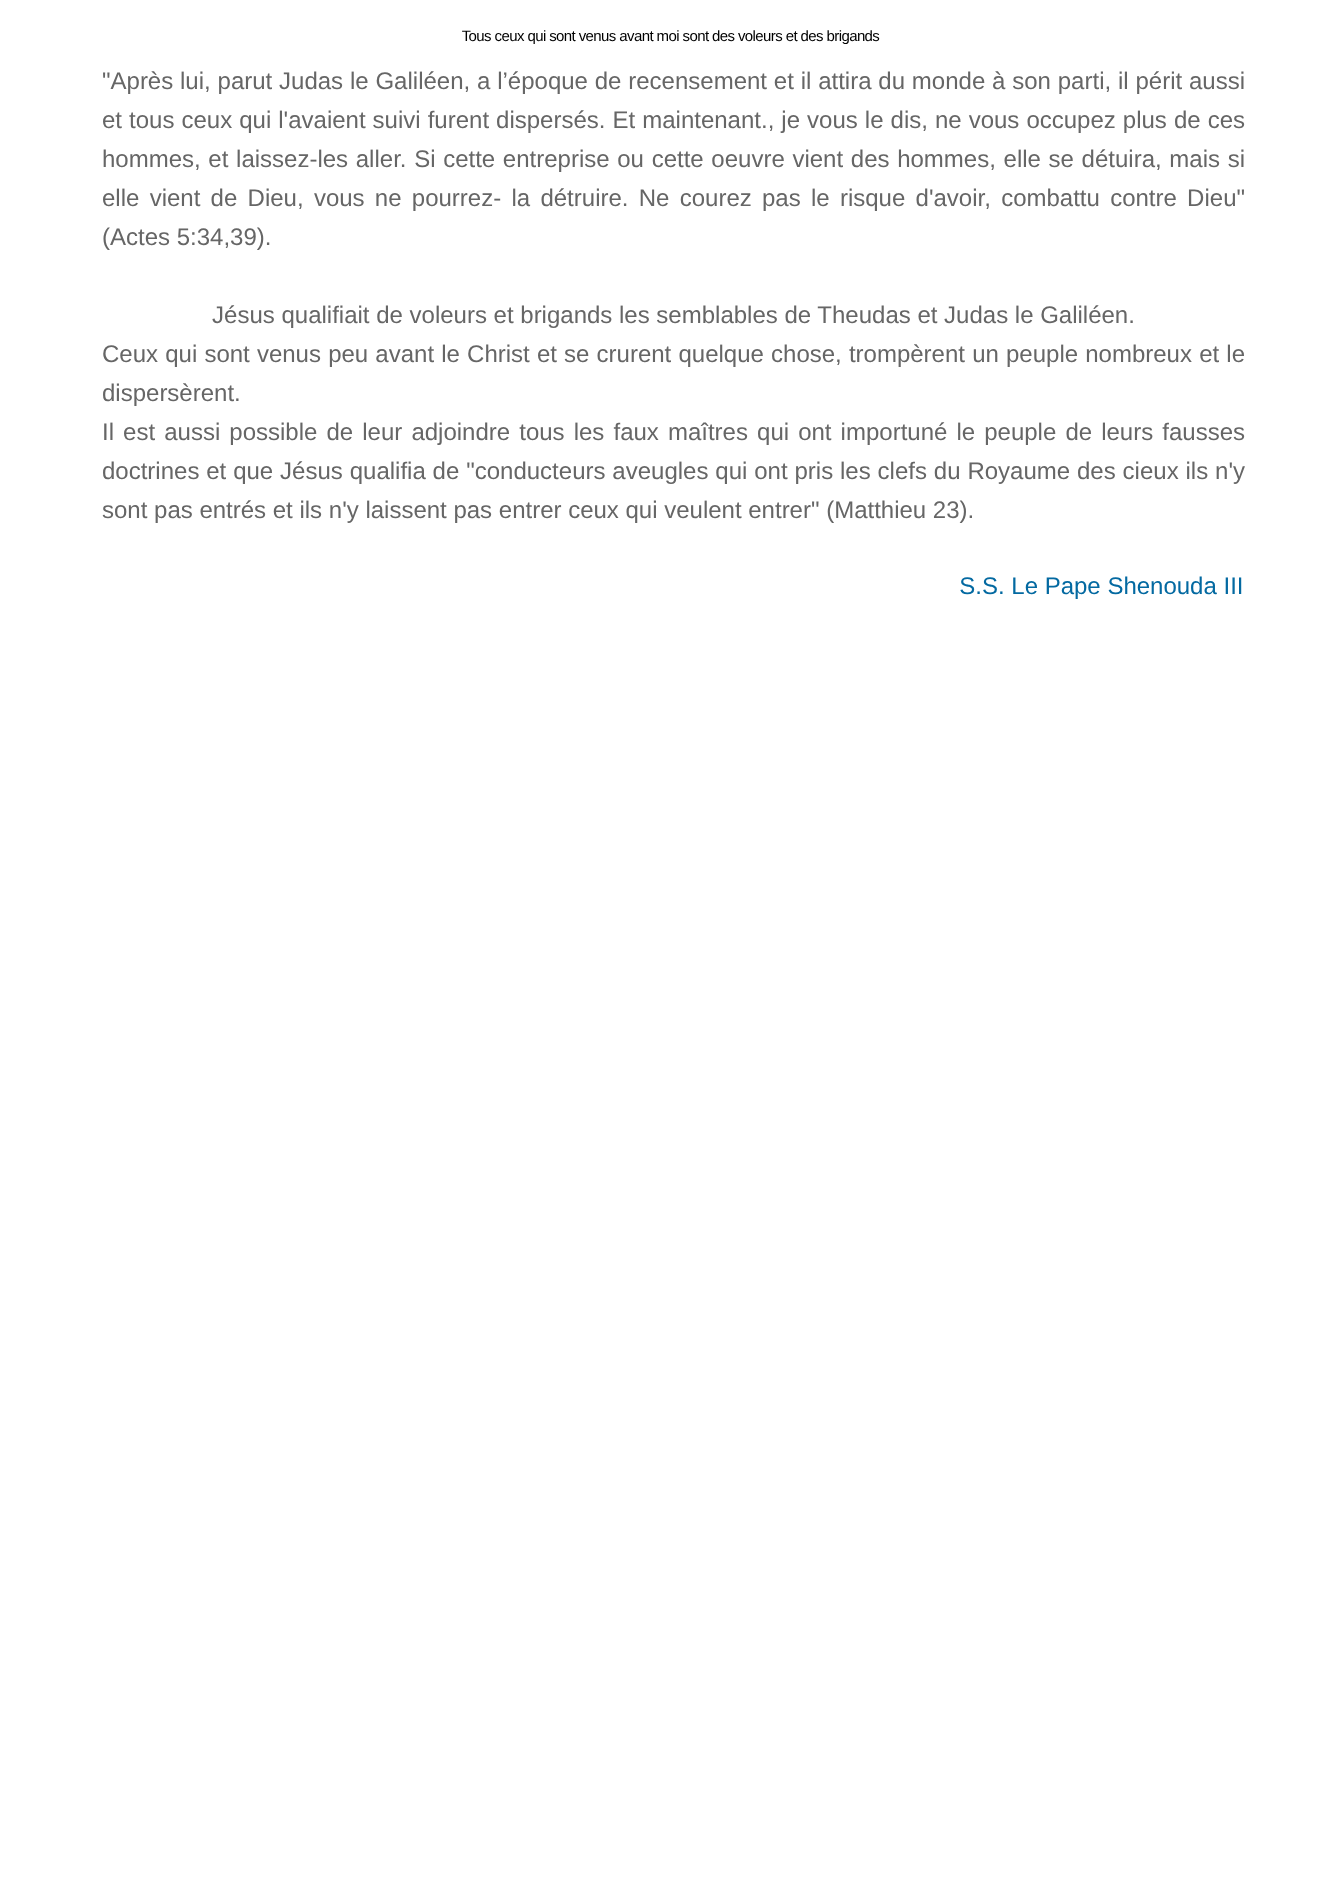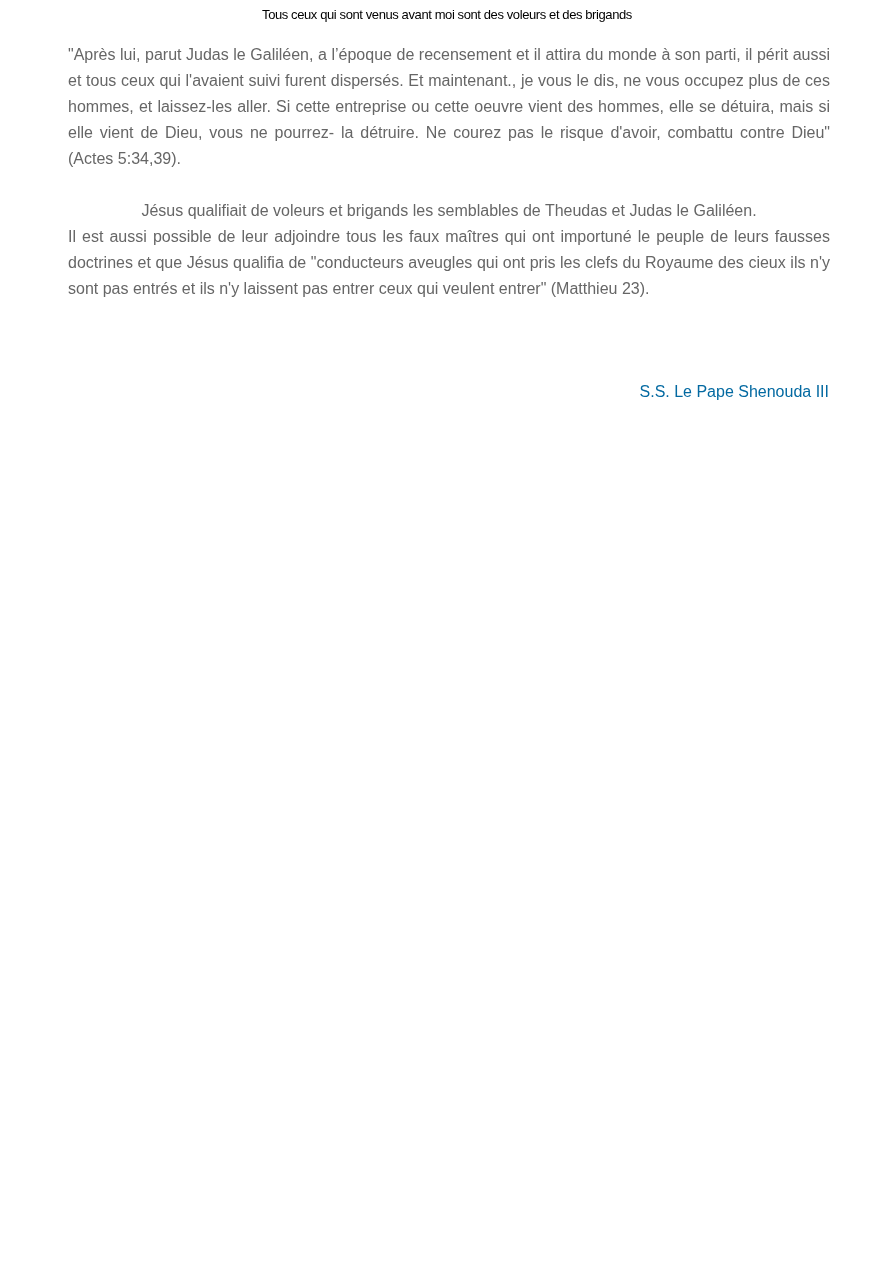--- a/index.html
+++ b/index.html
@@ -1,19 +1,19 @@
 <!DOCTYPE html>
 <html><head>
 <meta charset="utf-8">
 <style>
   html, body { margin: 0; padding: 0; background: #ffffff; }
   body { width: 894px; height: 1264px; position: relative; overflow: hidden; }
   .page-title {
-    position: absolute; left: 0; top: 8px; width: 894px; text-align: center;
-    font-family: "Liberation Sans", sans-serif; font-size: 13px; color: #000;
+    position: absolute; left: 0; top: 18px; width: 894px; text-align: center;
+    font-family: "Liberation Sans", sans-serif; font-size: 10px; color: #000;
     letter-spacing: -0.4px; line-height: 14px;
   }
   .content {
     position: absolute; left: 68px; top: 42px; width: 762px;
     font-family: "Liberation Sans", sans-serif; font-size: 16px; line-height: 26px;
     color: #666666; text-align: justify;
   }
   .content p { margin: 0; }
   .quote { text-align-last: left; }
   .spacer { height: 26px; }
@@ -25,16 +25,17 @@
 </style>
 </head>
 <body>
 
 <div class="page-title">Tous ceux qui sont venus avant moi sont des voleurs et des brigands</div>
 
 <div class="content">
   <p class="quote">"Après lui, parut Judas le Galiléen, a l’époque de recensement et il attira du monde à son parti, il périt aussi et tous ceux qui l'avaient suivi furent dispersés. Et maintenant., je vous le dis, ne vous occupez plus de ces hommes, et laissez-les aller. Si cette entreprise ou cette oeuvre vient des hommes, elle se détuira, mais si elle vient de Dieu, vous ne pourrez- la détruire. Ne courez pas le risque d'avoir, combattu contre Dieu" (Actes 5:34,39).</p>
   <div class="spacer"></div>
   <p class="line">Jésus qualifiait de voleurs et brigands les semblables de Theudas et Judas le Galiléen.</p>
+  <p class="quote">Ceux qui sont venus peu avant le Christ et se crurent quelque chose, trompèrent un peuple nombreux et le dispersèrent.</p>
   <p class="quote">Il est aussi possible de leur adjoindre tous les faux maîtres qui ont importuné le peuple de leurs fausses doctrines et que Jésus qualifia de "conducteurs aveugles qui ont pris les clefs du Royaume des cieux ils n'y sont pas entrés et ils n'y laissent pas entrer ceux qui veulent entrer" (Matthieu 23).</p>
 </div>
 
 <div class="signature">S.S. Le Pape Shenouda III</div>
 
 </body></html>

